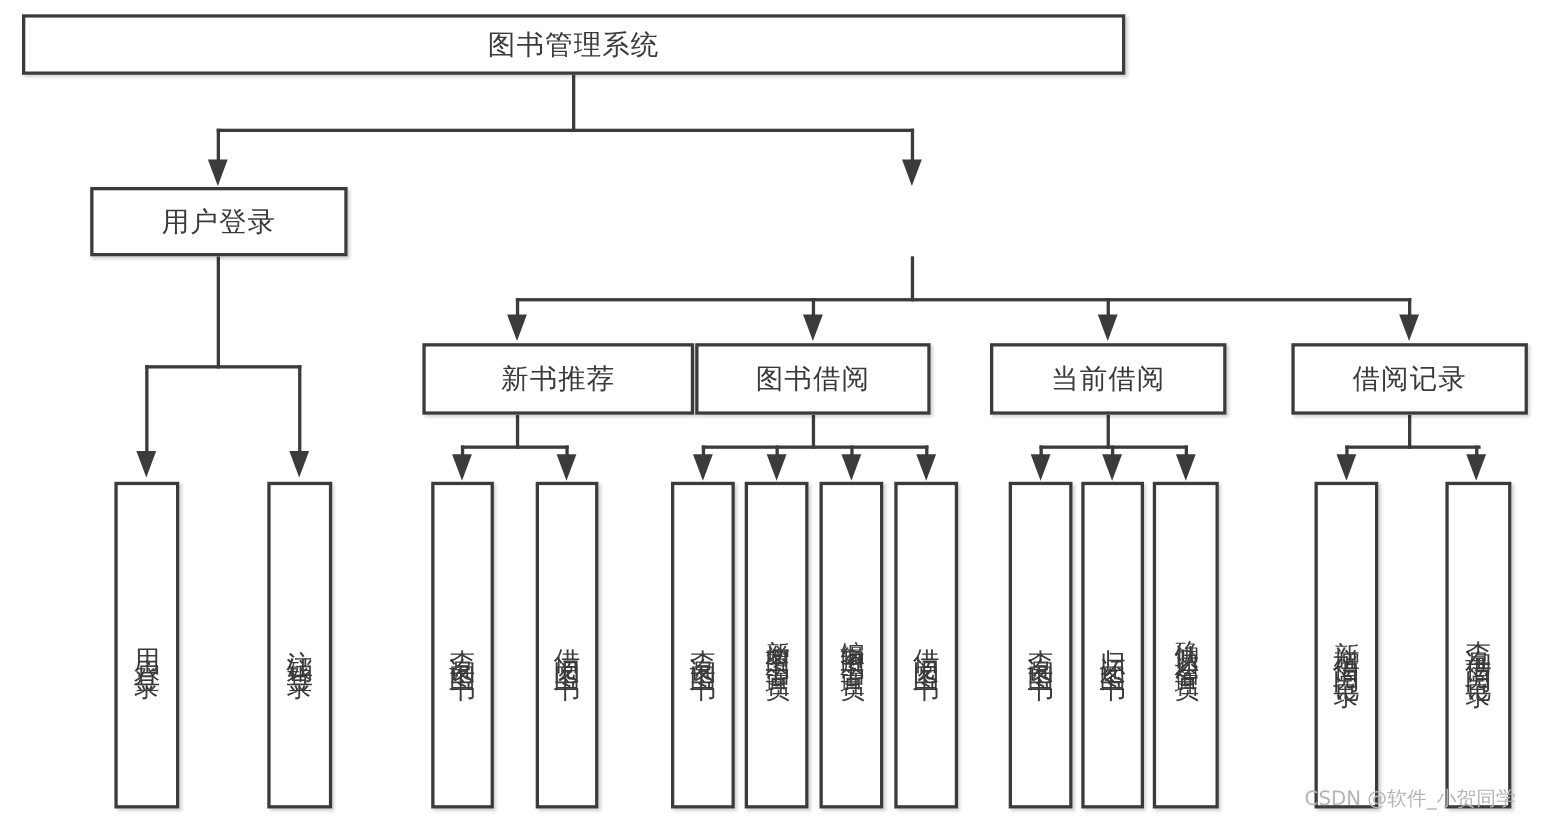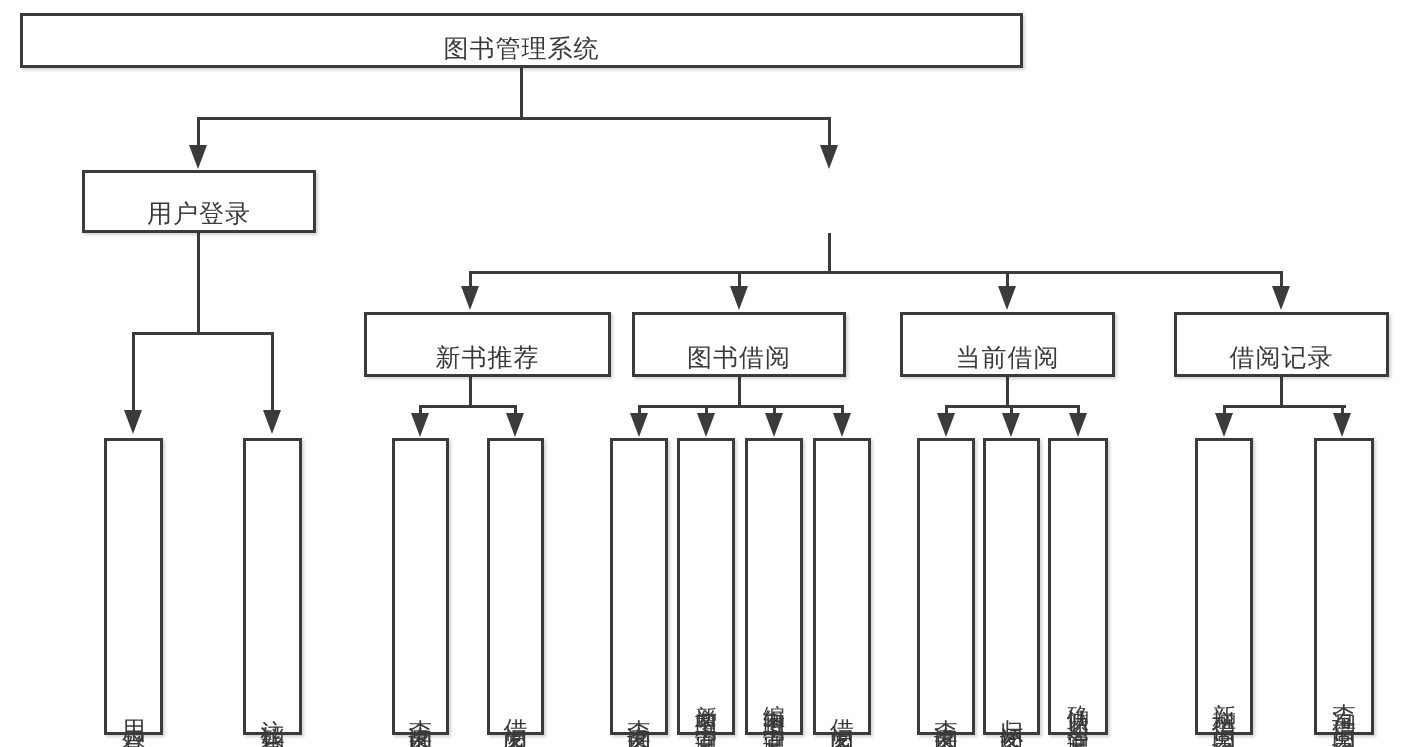--- a/index.html
+++ b/index.html
@@ -15,21 +15,21 @@
     height: 747px;
     background: #ffffff;
     overflow: hidden;
     font-family: "DejaVu Sans", "Liberation Sans", sans-serif;
   }
   .box {
     position: absolute;
     background: #ffffff;
     border: 3px solid var(--line);
     display: flex;
-    align-items: flex-end;
+    align-items: center;
     justify-content: center;
     box-shadow: 2px 2px 3px rgba(0,0,0,0.18);
     z-index: 2;
   }
   .hlabel {
     font-size: 25px;
     letter-spacing: 1px;
     color: var(--text);
     white-space: nowrap;
   }
@@ -129,21 +129,21 @@
   <div class="ah" style="left:1333px;top:413px"></div>
 
   <div class="box" style="left:20px;top:13px;width:1003px;height:55px">
     <span class="hlabel">图书管理系统</span>
   </div>
 
   <div class="box" style="left:82px;top:170px;width:234px;height:63px">
     <span class="hlabel">用户登录</span>
   </div>
 
-  <div class="box" style="left:364px;top:312px;width:247px;height:65px">
+  <div class="box" style="left:384px;top:312px;width:247px;height:65px">
     <span class="hlabel">新书推荐</span>
   </div>
   <div class="box" style="left:632px;top:312px;width:214px;height:65px">
     <span class="hlabel">图书借阅</span>
   </div>
   <div class="box" style="left:900px;top:312px;width:215px;height:65px">
     <span class="hlabel">当前借阅</span>
   </div>
   <div class="box" style="left:1174px;top:312px;width:215px;height:65px">
     <span class="hlabel">借阅记录</span>
@@ -186,14 +186,15 @@
     <span class="vlabel tight">确认归还（管理员）</span>
   </div>
 
   <div class="box" style="left:1195px;top:438px;width:58px;height:297px">
     <span class="vlabel">新增借阅记录</span>
   </div>
   <div class="box" style="left:1314px;top:438px;width:60px;height:297px">
     <span class="vlabel">查询借阅记录</span>
   </div>
 
+  <div class="watermark">CSDN @软件_小贺同学</div>
 
 </div>
 
 </body></html>

